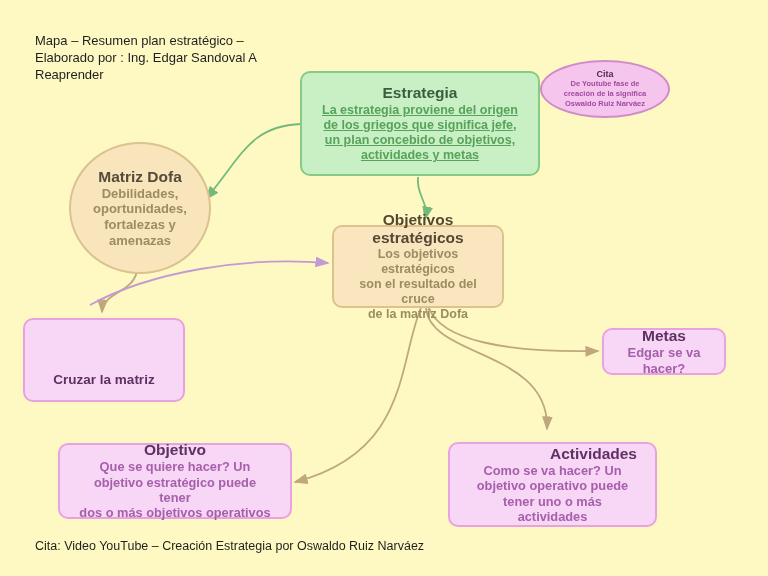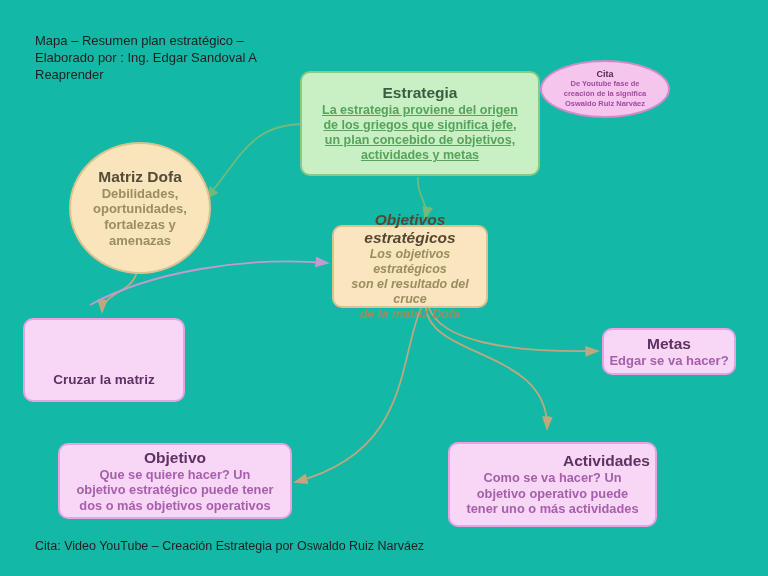--- a/index.html
+++ b/index.html
@@ -1,57 +1,57 @@
 <!DOCTYPE html>
 <html><head>
 <meta charset="utf-8">
 <style>
   html,body{margin:0;padding:0;background:#ffffff;}
   .canvas{
-    position:relative;width:768px;height:576px;background:#14b8a6;overflow:hidden;
+    position:relative;width:768px;height:576px;background:#fef9c3;overflow:hidden;
     font-family:"Liberation Sans","DejaVu Sans",sans-serif;
   }
   .free-text{
     position:absolute;color:#1f1f1f;font-size:13px;line-height:1.32;
     white-space:pre-line;
   }
   #connector-layer{position:absolute;left:0;top:0;width:768px;height:576px;}
   .node{
     position:absolute;box-sizing:border-box;text-align:center;
     display:flex;flex-direction:column;justify-content:center;
-    border-radius:10px;border:2px solid transparent;padding:4px 5px;
+    border-radius:10px;border:2px solid transparent;padding:4px 18px;
   }
   .node .title{font-weight:bold;white-space:pre-line;}
   .node .body{font-weight:bold;white-space:pre-line;line-height:1.2;}
   
   .node-green{background:#c9f0c4;border-color:#85cb85;left:300px;top:71px;width:240px;height:105px;}
   .node-green .title{color:#3c5c40;font-size:15.5px;margin-bottom:1px;}
   .node-green .body{color:#57a35b;font-size:12.5px;text-decoration:underline;}
   
   .node-cita{background:#f6c5ee;border-color:#d18cc8;border-radius:50%;
     left:540px;top:60px;width:130px;height:58px;padding:2px 8px;align-items:center;}
   .node-cita .title{color:#4f2b4f;font-size:9px;}
   .node-cita .body{color:#a04ba0;font-size:7.5px;line-height:1.3;}
   
   .node-matriz{background:#f8e5bc;border-color:#dbc28e;border-radius:50%;
     left:69px;top:142px;width:142px;height:132px;}
   .node-matriz .title{color:#554b3a;font-size:15.5px;}
   .node-matriz .body{color:#9d8c62;font-size:13px;}
   
-  .node-objestr{background:#f9e6bf;border-color:#dcc28e;left:332px;top:225px;width:156px;height:83px;font-style:italic;}
+  .node-objestr{background:#f9e6bf;border-color:#dcc28e;left:332px;top:225px;width:172px;height:83px;}
   .node-objestr .title{color:#564733;font-size:15.5px;}
   .node-objestr .body{color:#9d8c62;font-size:12.5px;}
   
   .pink{background:#f8d6f6;border-color:#e8a2e0;}
   .pink .title{color:#5d3263;}
   .pink .body{color:#a55fab;}
   .node-cruzar{left:23px;top:318px;width:162px;height:84px;}
   .node-cruzar .title{font-size:13.5px;margin-top:38px;}
   .node-cruzar .body{font-size:11px;line-height:1.3;}
-  .node-metas{left:602px;top:328px;width:134px;height:47px;}
+  .node-metas{left:602px;top:328px;width:124px;height:47px;}
   .node-metas .title{font-size:15.5px;}
   .node-metas .body{font-size:13px;}
   .node-objetivo{left:58px;top:443px;width:234px;height:76px;}
   .node-objetivo .title{font-size:15.5px;}
   .node-objetivo .body{font-size:12.8px;}
   .node-activ{left:448px;top:442px;width:209px;height:85px;}
   .node-activ .title{font-size:15.5px;text-align:right;}
   .node-activ .body{font-size:12.8px;}
   .footer-text{top:538px;left:35px;font-size:12.5px;}
   .header-text{top:32px;left:35px;width:250px;}

